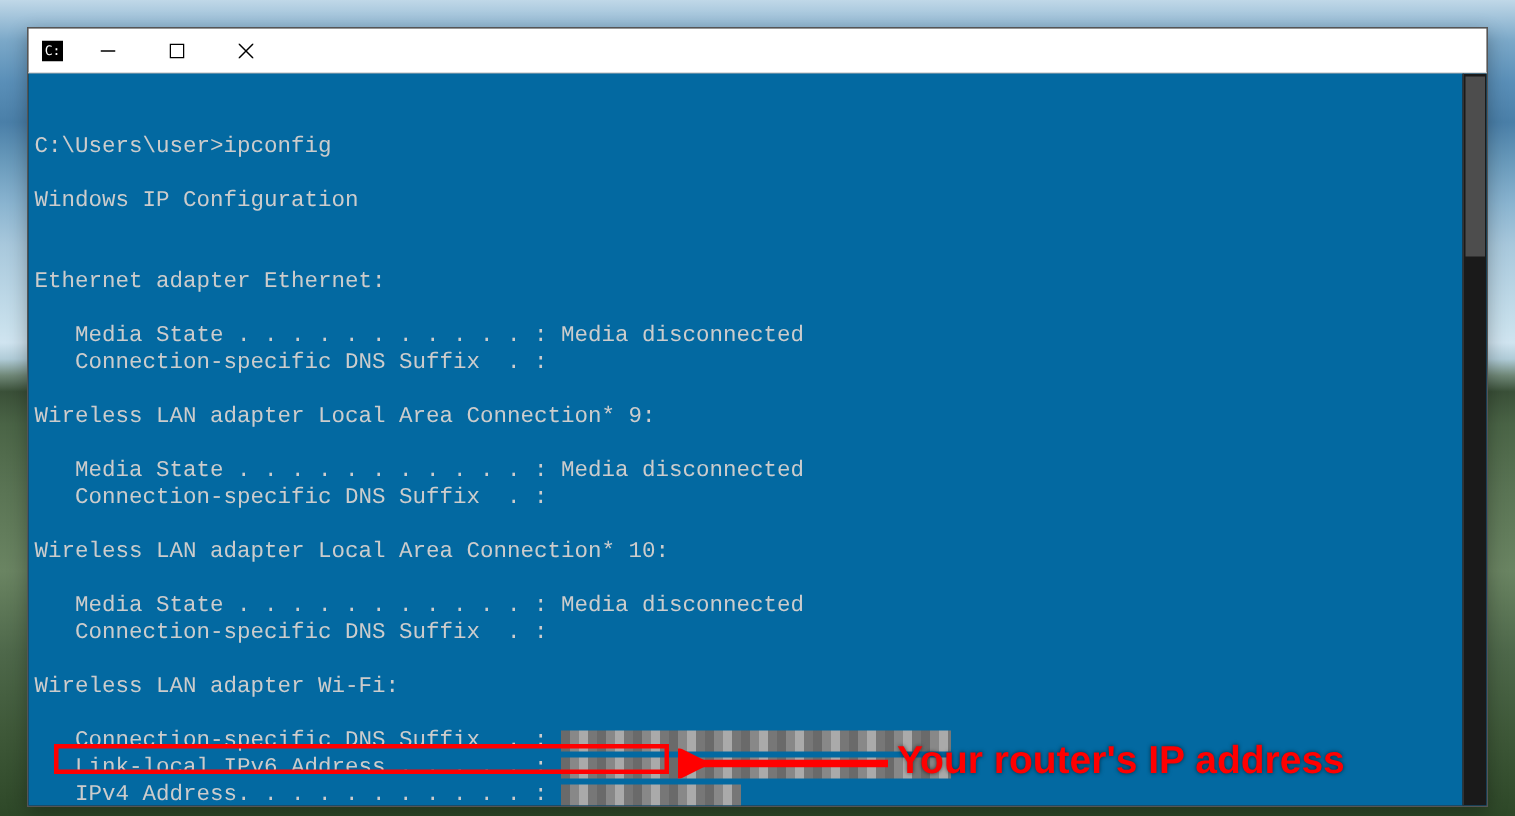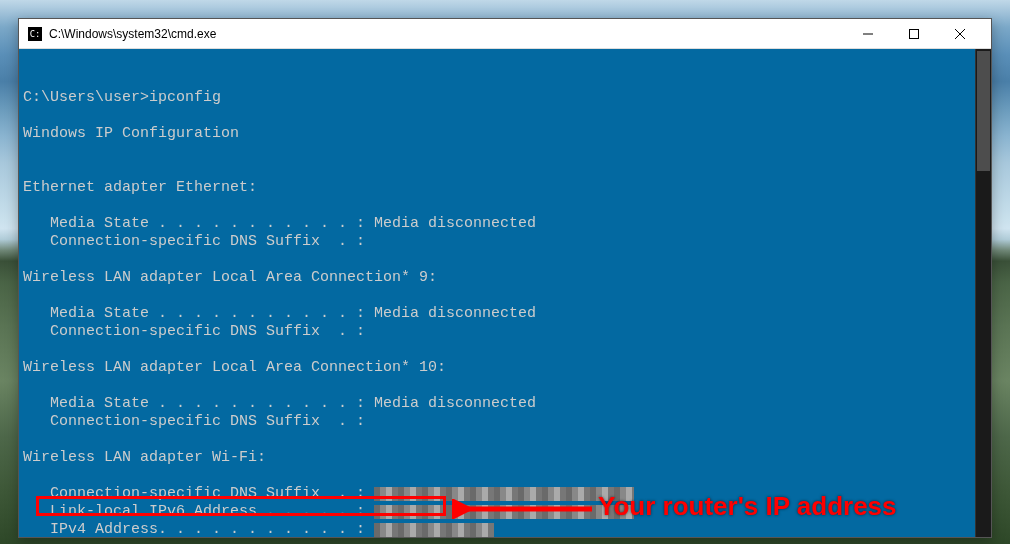--- a/index.html
+++ b/index.html
@@ -112,21 +112,20 @@
 <div class="desktop-bg"></div>
 
 <div class="window">
   <div class="titlebar">
     <span class="titlebar-icon">
       <svg viewBox="0 0 16 16">
           <rect x="0" y="0" width="16" height="16" fill="#000"></rect>
           <text x="2" y="11" font-size="10" fill="#fff" font-family="monospace">C:</text>
         </svg>
     </span>
-    <span class="titlebar-title">C:\Windows\system32\cmd.exe</span>
     <div class="titlebar-controls">
       <div class="titlebar-btn">
         <svg width="10" height="10" viewBox="0 0 10 10">
             <line x1="0" y1="5" x2="10" y2="5"></line>
           </svg>
       </div>
       <div class="titlebar-btn">
         <svg width="10" height="10" viewBox="0 0 10 10">
             <rect x="0.5" y="0.5" width="9" height="9"></rect>
           </svg>

